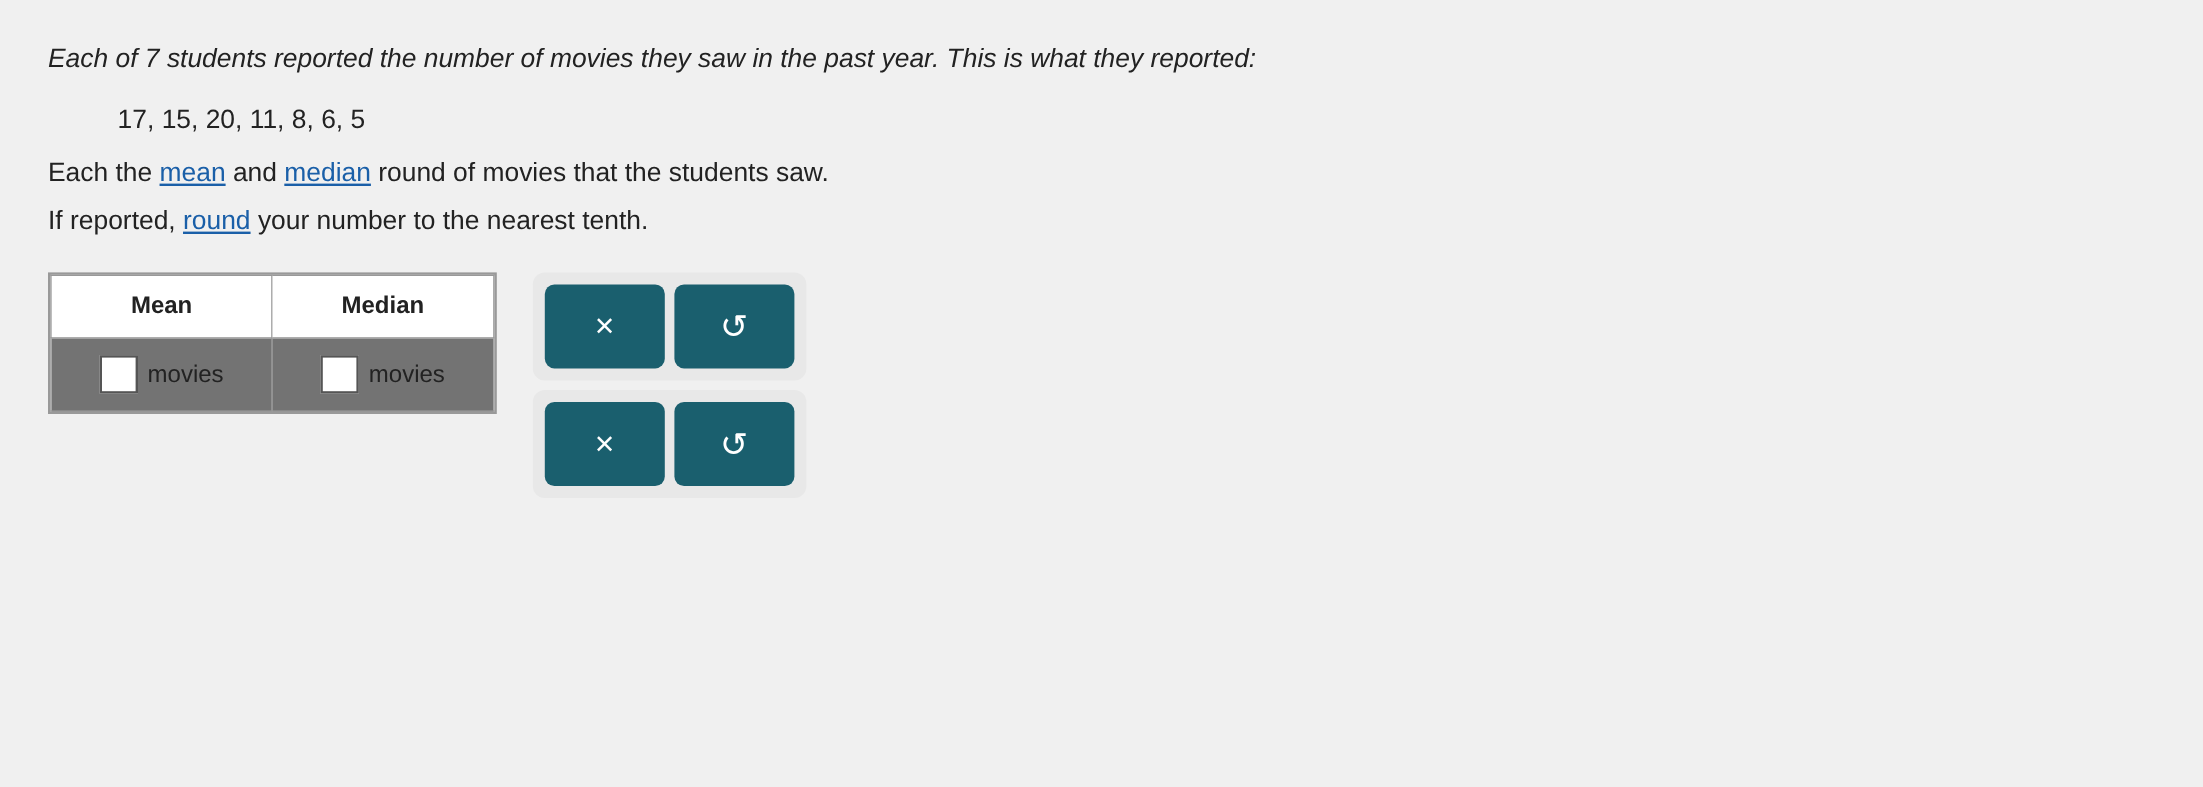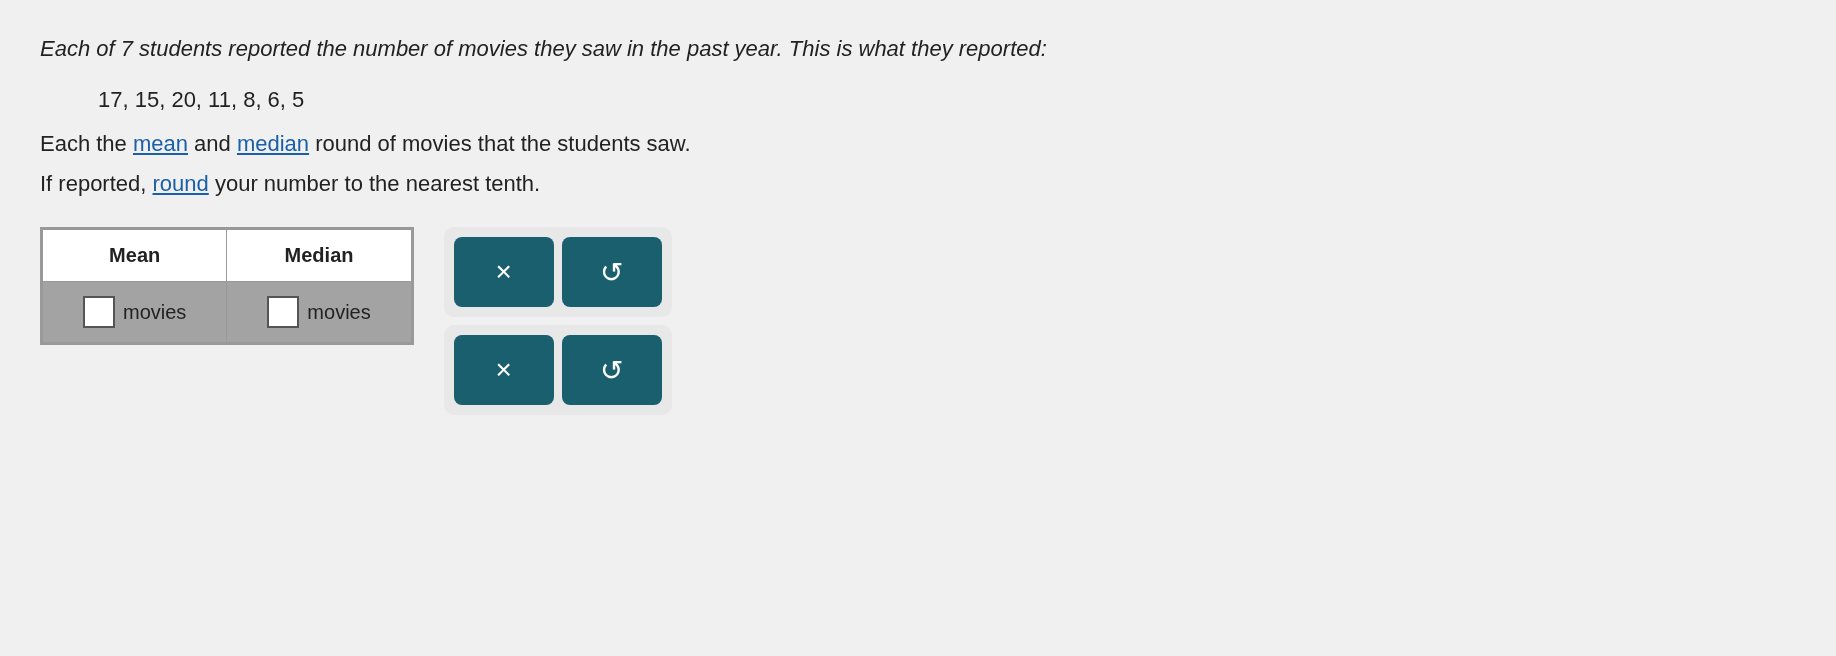--- a/index.html
+++ b/index.html
@@ -54,21 +54,21 @@
 
     table {
       border-collapse: collapse;
     }
 
     table td {
       border: 1px solid #999;
       padding: 14px 40px;
       text-align: center;
       font-size: 20px;
-      background: #a3a3a3;
+      background: #737373;
       min-width: 160px;
     }
 
     table tr:first-child td {
       font-weight: bold;
       background: #fff;
     }
 
     .input-cell {
       display: flex;

